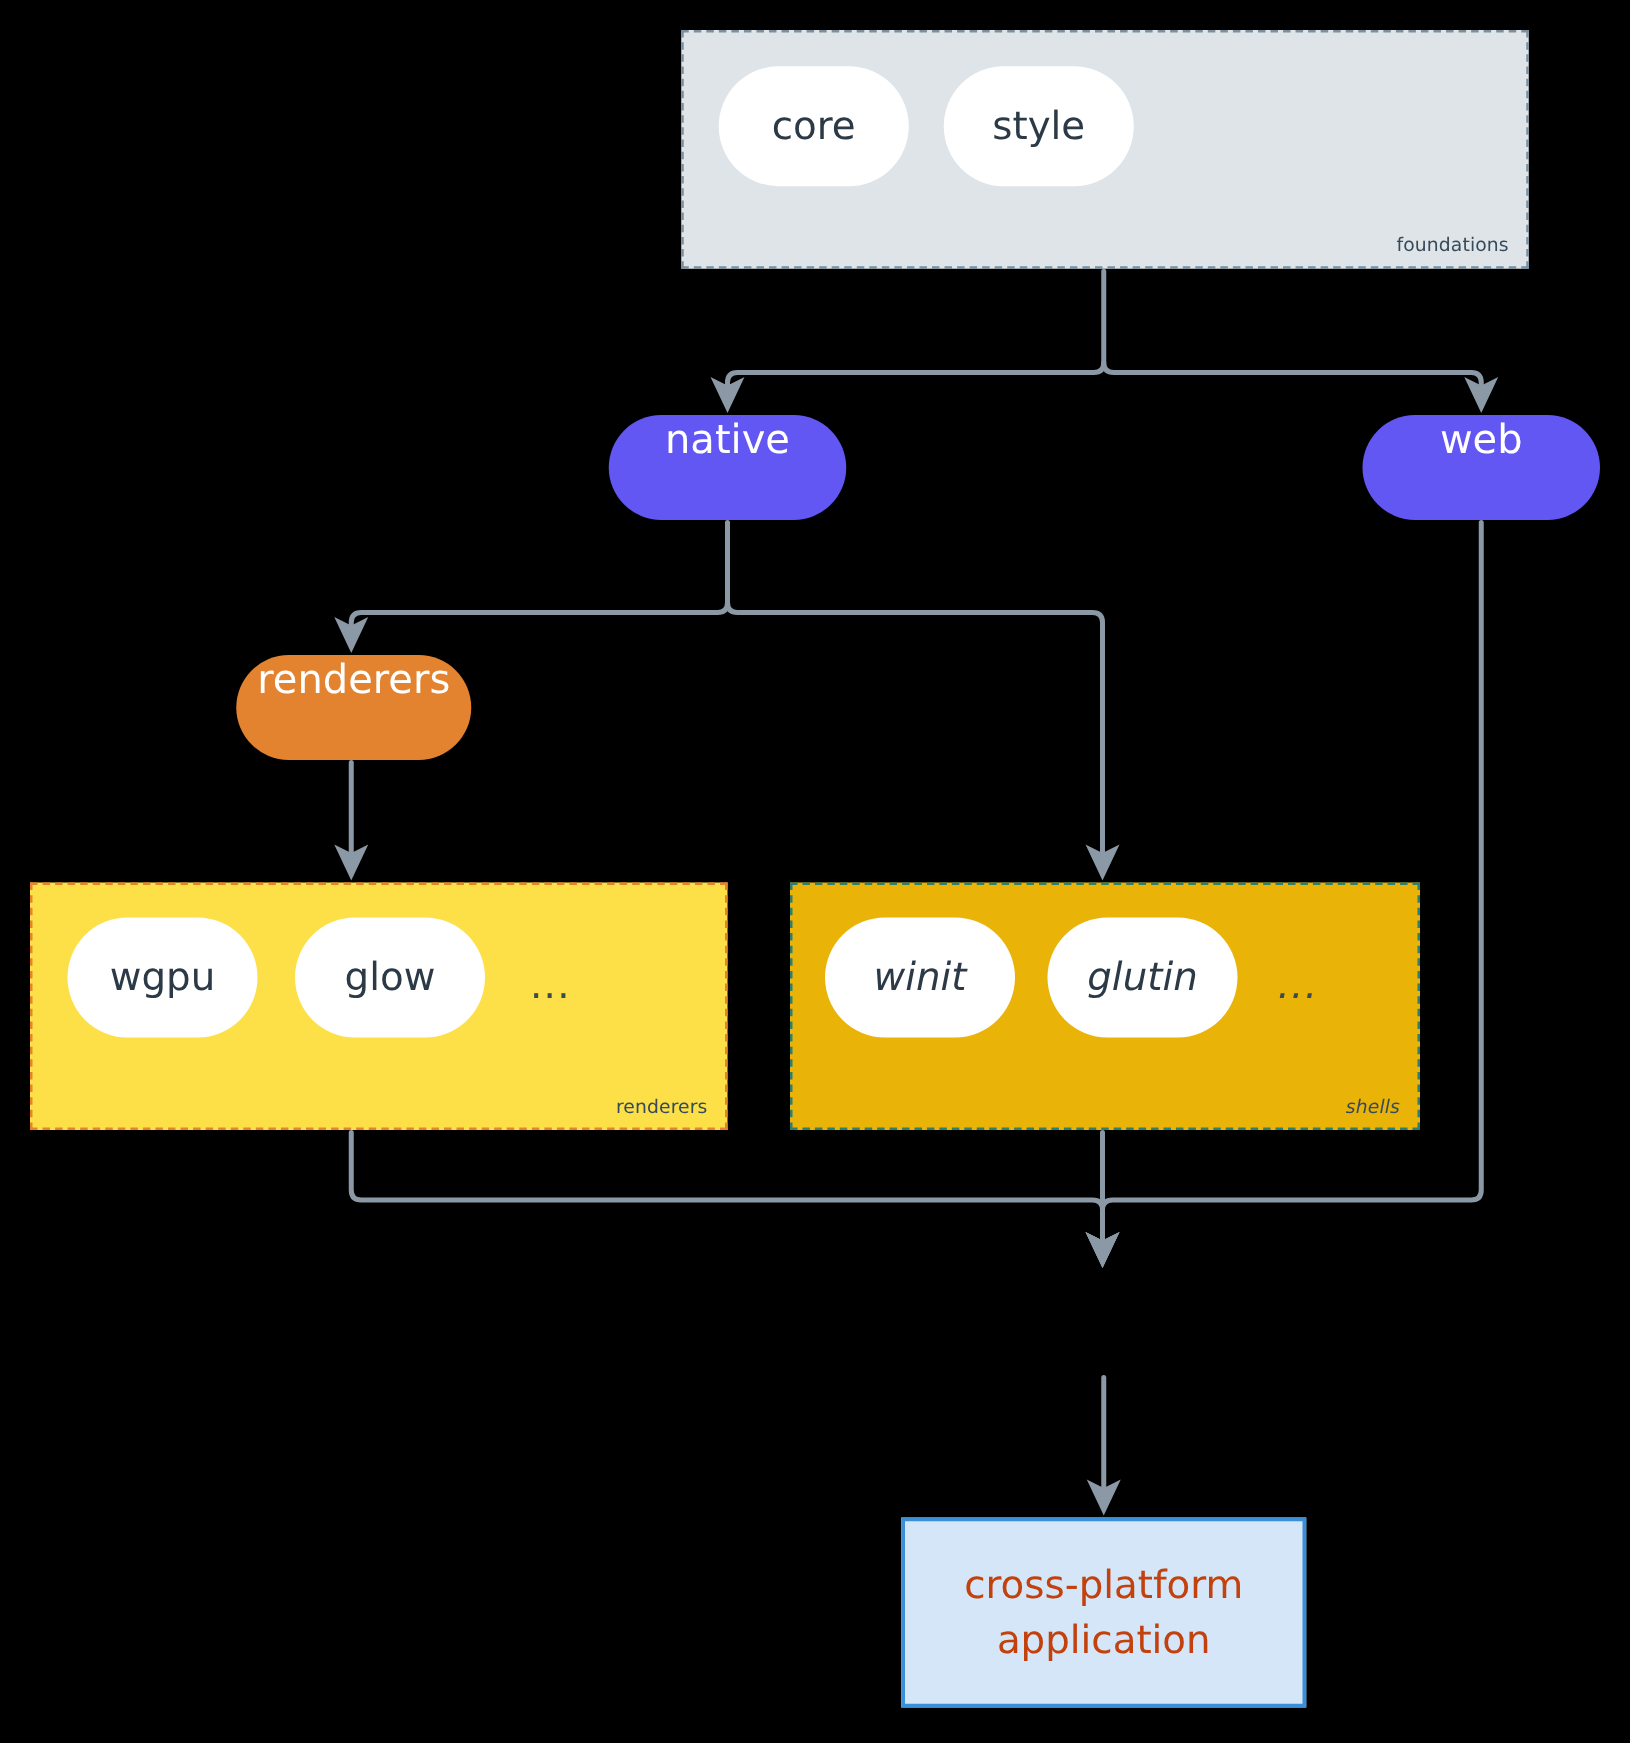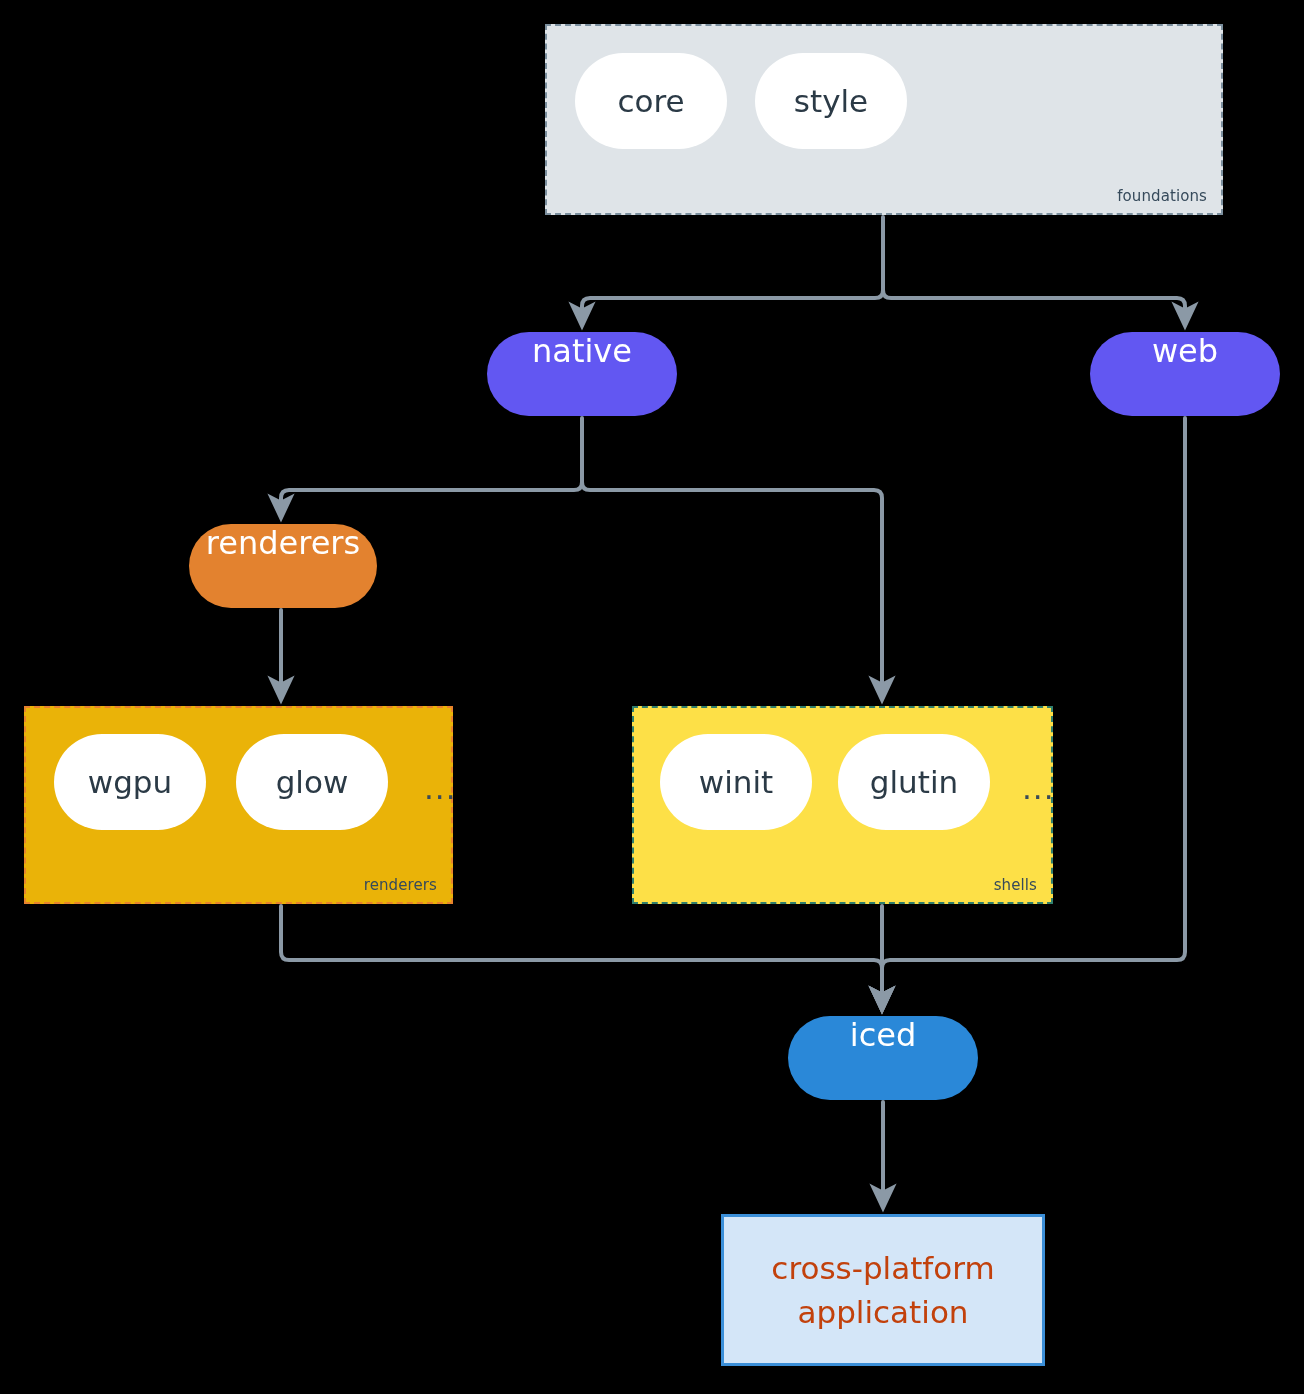--- a/index.html
+++ b/index.html
@@ -62,37 +62,38 @@
     border: 2px dashed #7b8f9e;
   }
   #group-foundations .group-items {
     left: 28px;
     top: 27px;
     gap: 28px;
   }
   #group-renderers {
     left: 24px;
     top: 706px;
-    width: 429px;
+    width: 558px;
     height: 198px;
-    background: #eab308;
+    background: #fde047;
     border: 2px dashed #e8822d;
   }
   #group-renderers .group-items {
     left: 28px;
     top: 26px;
     gap: 30px;
   }
   #group-shells {
     left: 632px;
     top: 706px;
-    width: 421px;
+    width: 504px;
     height: 198px;
-    background: #fde047;
+    background: #eab308;
     border: 2px dashed #2f7f6d;
+    font-style: italic;
   }
   #group-shells .group-items {
     left: 26px;
     top: 26px;
     gap: 26px;
   }
 
   
   .pill-white {
     background: #ffffff;
@@ -241,23 +242,20 @@
 
     <div class="group-box" id="group-shells">
       <div class="group-items">
         <div class="pill-white">winit</div>
         <div class="pill-white">glutin</div>
         <div class="ellipsis-text">...</div>
       </div>
       <div class="group-label">shells</div>
     </div>
 
-    <div class="pill-node" id="node-iced">
-      <span>iced</span>
-    </div>
 
     <div id="node-application">
       <span>cross-platform</span>
       <span>application</span>
     </div>
 
   </div>
 </div>
 
 </body></html>

